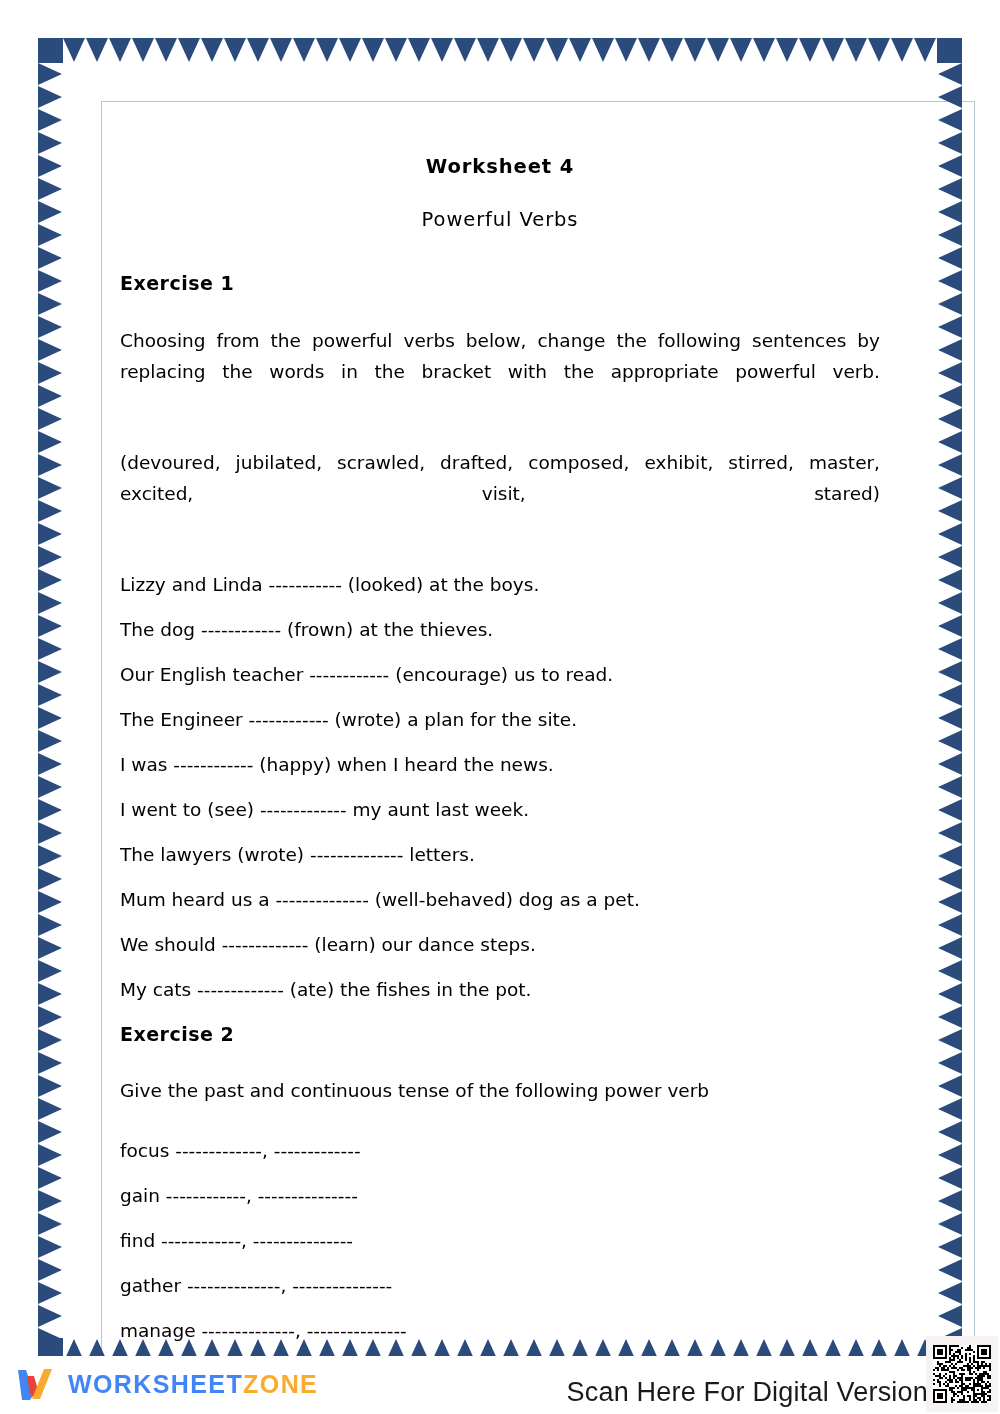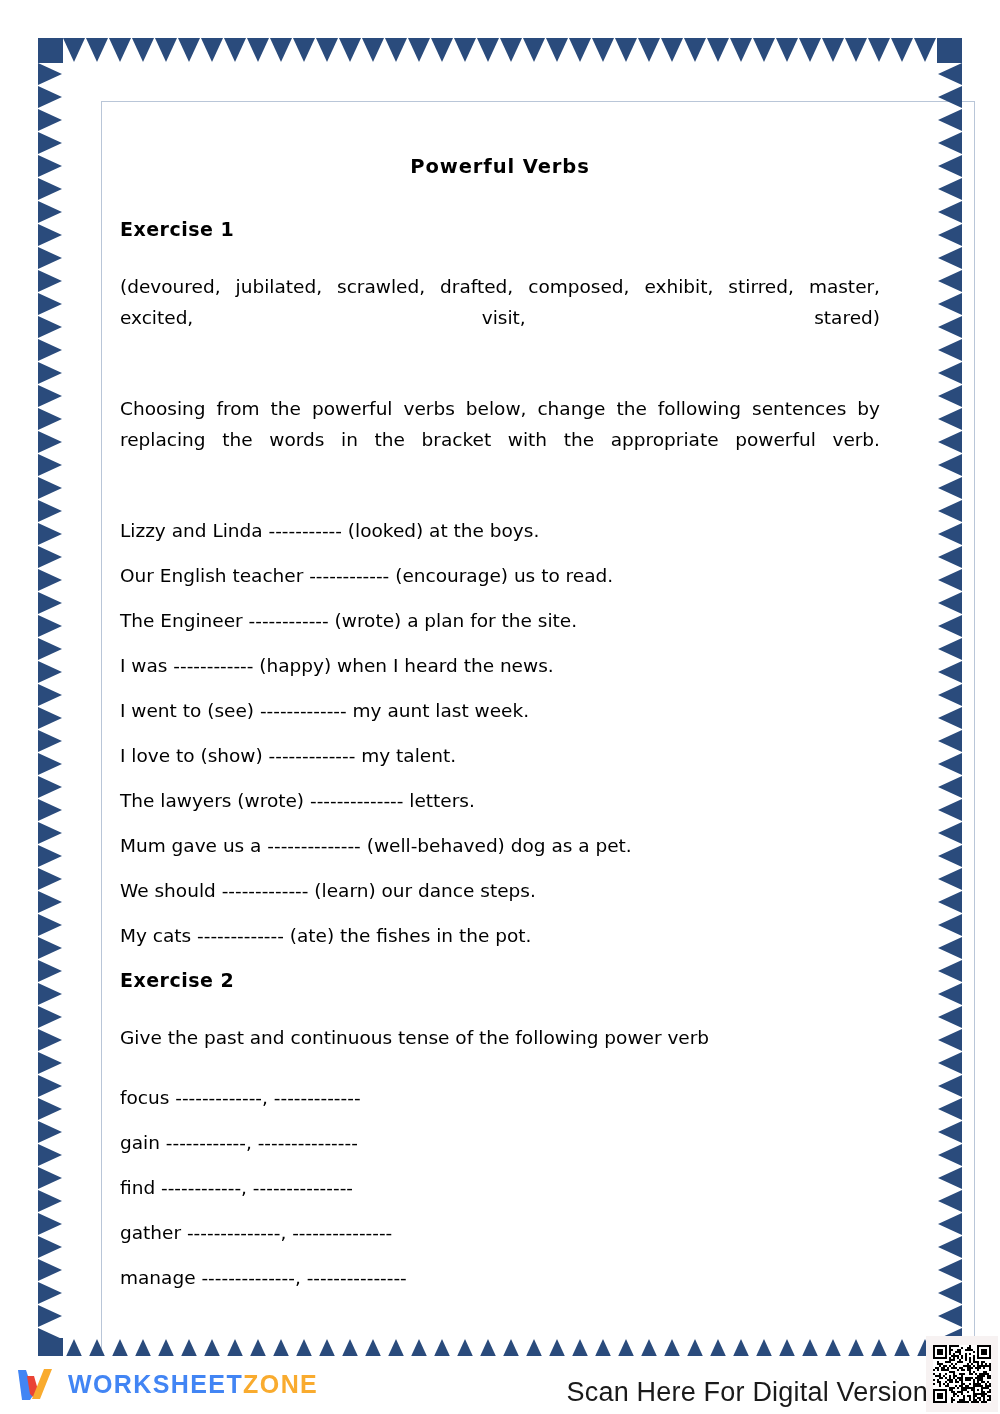--- a/index.html
+++ b/index.html
@@ -115,21 +115,21 @@
   .ws-title {
     text-align: center;
     font-weight: bold;
     font-size: 19.5px;
     letter-spacing: 0.9px;
     margin: 0 0 30px 0;
     line-height: 1.2;
   }
   .ws-subtitle {
     text-align: center;
-    font-weight: bold;
+    font-weight: normal;
     font-size: 19.5px;
     letter-spacing: 0.9px;
     margin: 0 0 40px 0;
     line-height: 1.2;
   }
   .ex-heading {
     font-weight: bold;
     font-size: 19px;
     letter-spacing: 0.5px;
     margin: 0 0 30px 0;
@@ -413,37 +413,38 @@
         <div class="tri tri-left" style="top: 1173px;"></div>
         <div class="tri tri-left" style="top: 1196px;"></div>
         <div class="tri tri-left" style="top: 1219px;"></div>
         <div class="tri tri-left" style="top: 1242px;"></div>
         <div class="tri tri-left" style="top: 1265px;"></div>
       </div>
   </div>
 
   <div id="content">
 
+    <div class="ws-title">Worksheet 4</div>
     <div class="ws-subtitle">Powerful Verbs</div>
 
     <div class="ex-heading">Exercise 1</div>
 
+    <p class="para para-just">Choosing from the powerful verbs below, change the following sentences by replacing the words in the bracket with the appropriate powerful verb.</p>
+
     <p class="para para-just">(devoured, jubilated, scrawled, drafted, composed, exhibit, stirred, master, excited, visit, stared)</p>
-
-    <p class="para para-just">Choosing from the powerful verbs below, change the following sentences by replacing the words in the bracket with the appropriate powerful verb.</p>
 
     <div id="ex1-sentences">
         <div class="sentence">Lizzy and Linda ----------- (looked) at the boys.</div>
+        <div class="sentence">The dog ------------ (frown) at the thieves.</div>
         <div class="sentence">Our English teacher ------------ (encourage) us to read.</div>
         <div class="sentence">The Engineer ------------ (wrote) a plan for the site.</div>
         <div class="sentence">I was ------------ (happy) when I heard the news.</div>
         <div class="sentence">I went to (see) ------------- my aunt last week.</div>
-        <div class="sentence">I love to (show) ------------- my talent.</div>
         <div class="sentence">The lawyers (wrote) -------------- letters.</div>
-        <div class="sentence">Mum gave us a -------------- (well-behaved) dog as a pet.</div>
+        <div class="sentence">Mum heard us a -------------- (well-behaved) dog as a pet.</div>
         <div class="sentence">We should ------------- (learn) our dance steps.</div>
         <div class="sentence">My cats ------------- (ate) the fishes in the pot.</div>
       </div>
 
     <div class="ex-heading" style="margin-top:18px;">Exercise 2</div>
 
     <p class="para">Give the past and continuous tense of the following power verb</p>
 
     <div id="ex2-verbs">
         <div class="verb-line">focus -------------, -------------</div>

